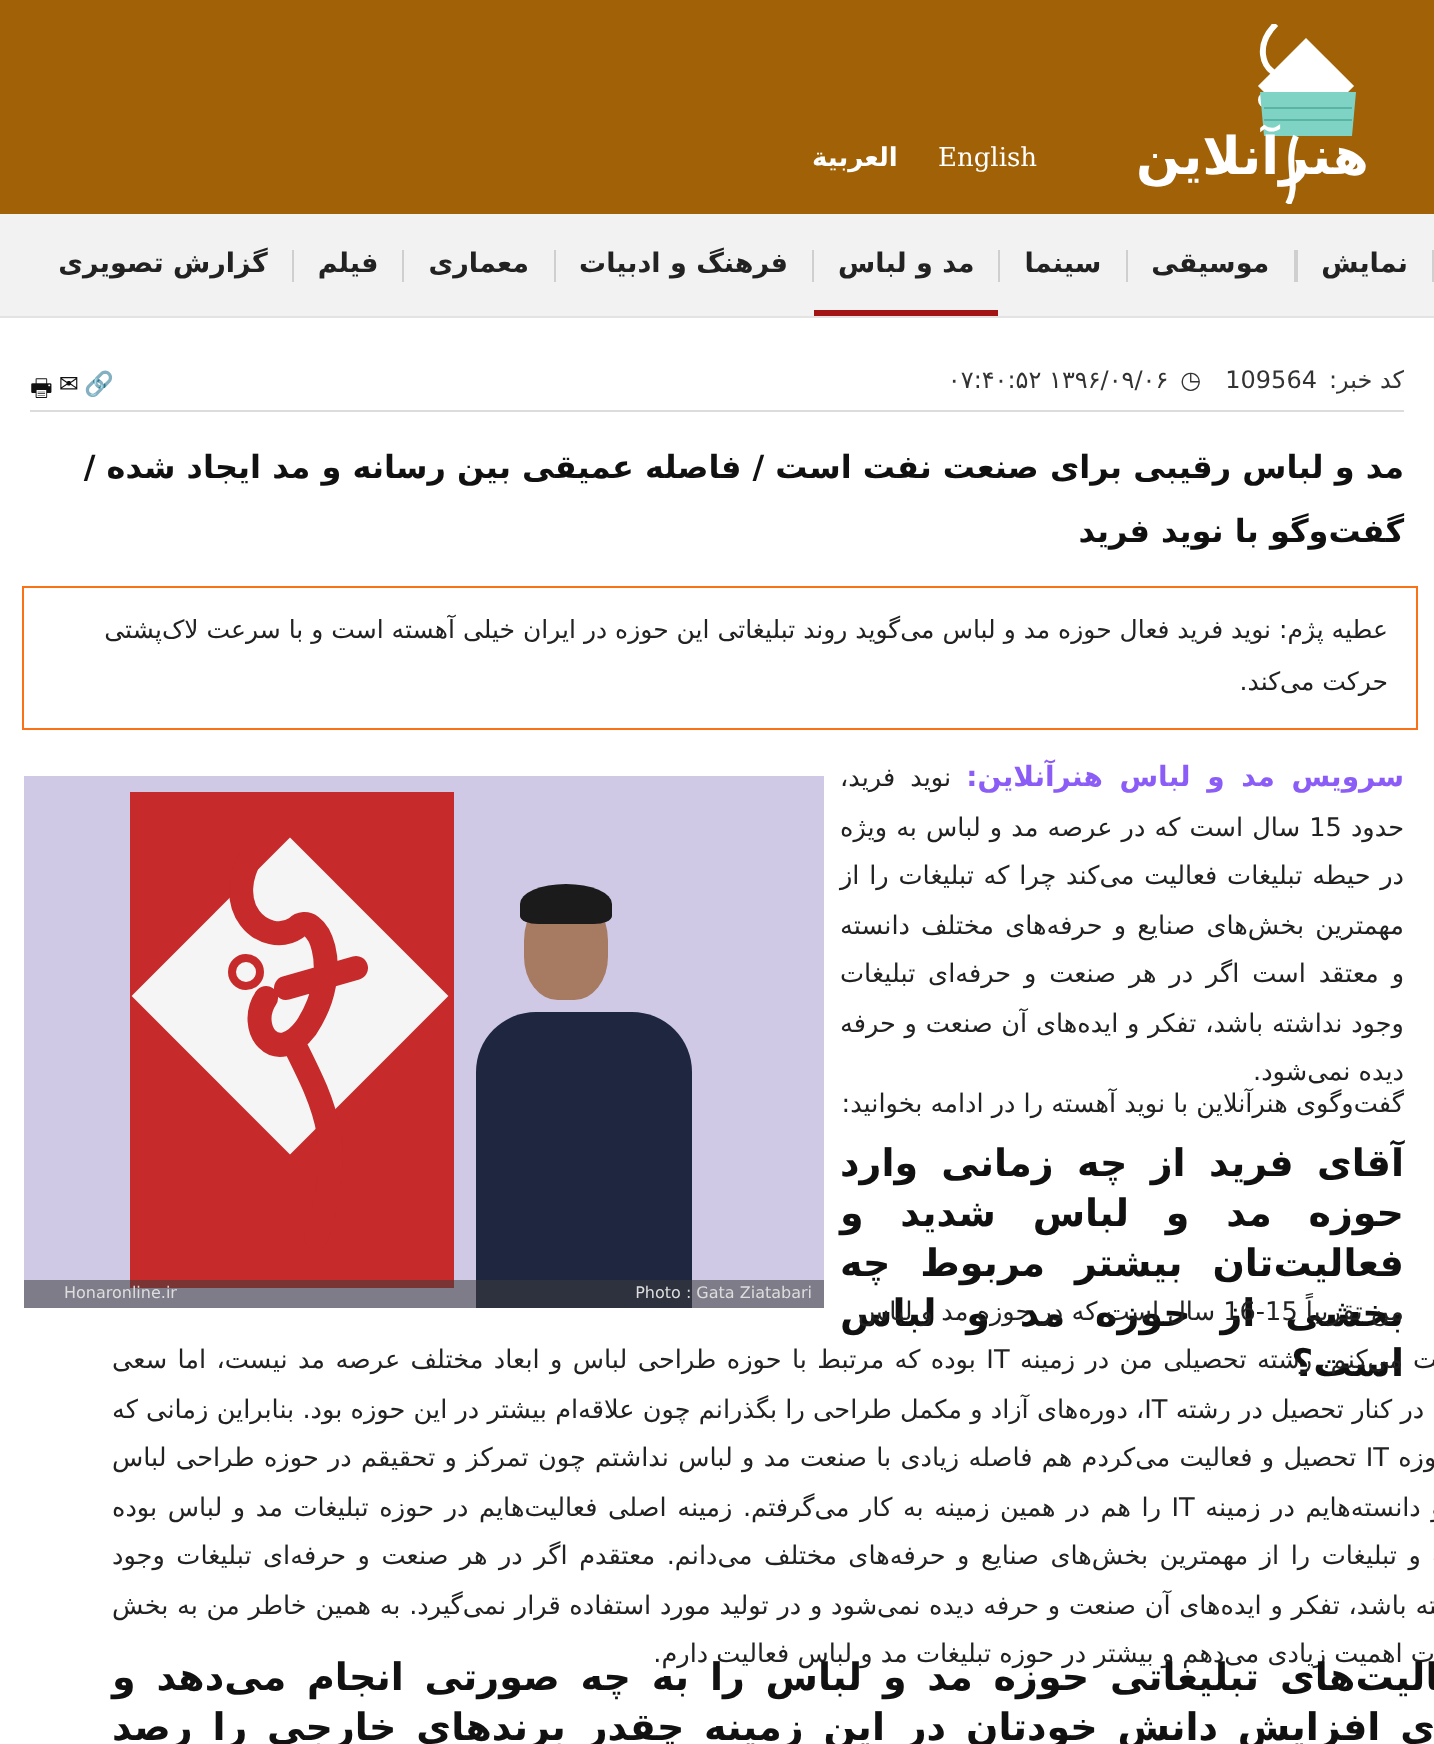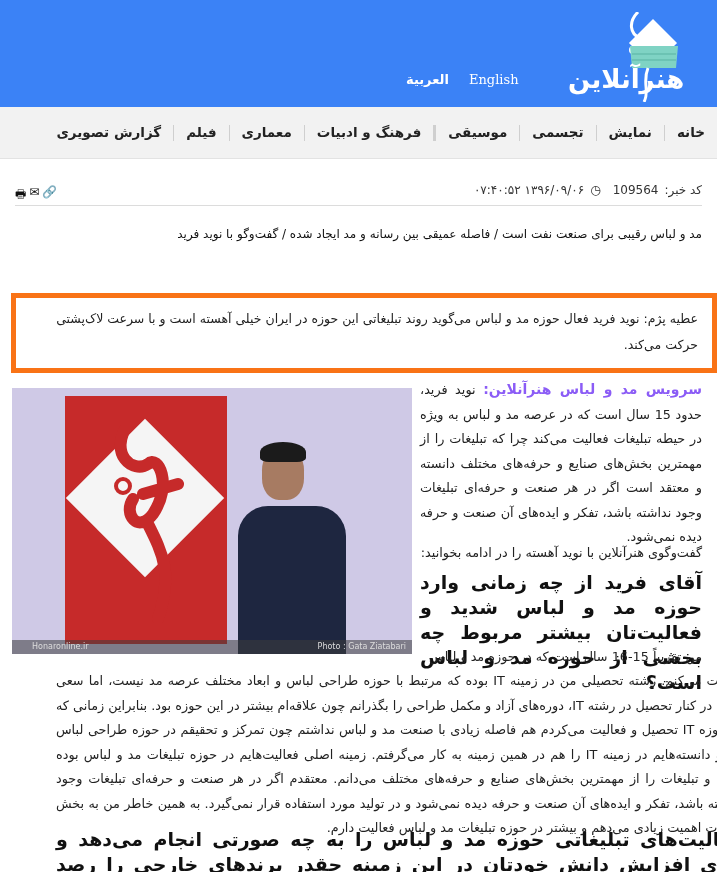--- a/index.html
+++ b/index.html
@@ -1,33 +1,33 @@
 <!DOCTYPE html>
 <html><head>
 <meta charset="utf-8">
 <style>
   html, body { margin:0; padding:0; }
   body { width:717px; height:872px; overflow:hidden; background:#ffffff; font-family:"DejaVu Sans", sans-serif; color:#222; position:relative; }
-  .header { position:absolute; left:0; top:0; width:717px; height:107px; background:#3b82f6; }
+  .header { position:absolute; left:0; top:0; width:717px; height:107px; background:#a16207; }
   .header .lang { position:absolute; top:72px; color:#fff; font-family:"DejaVu Serif", serif; font-size:13px; }
   .lang-ar { left:406px; font-weight:bold; font-family:"DejaVu Sans", sans-serif !important; }
   .lang-en { left:469px; }
   .logo { position:absolute; left:552px; top:12px; width:125px; height:90px;margin-left:16px; }
   .logo-text { position:absolute; left:0; top:52px; color:#fff; font-size:26px; font-weight:bold; direction:rtl; white-space:nowrap; }
   .nav { position:absolute; left:0; top:107px; width:717px; height:51px; background:#f2f2f2; border-bottom:1px solid #e3e3e3; overflow:hidden; }
   .nav-list { position:absolute; right:0; top:0; height:51px; direction:rtl; display:flex; align-items:center; white-space:nowrap; }
   .nav-item { font-size:13.5px; font-weight:bold; color:#222; padding:0 12px; height:51px; line-height:51px; position:relative; }
   .nav-item.active::after { content:""; position:absolute; left:0; right:0; bottom:0; height:3px; background:#a31515; }
   .nav-sep { width:1px; height:16px; background:#cfcfcf; }
   .meta { position:absolute; left:15px; top:183px; width:687px; height:22px; border-bottom:1px solid #dcdcdc; }
   .meta-right { position:absolute; right:0; top:0; direction:rtl; font-size:12px; color:#333; display:flex; gap:6px; align-items:center; }
   .meta-icons { position:absolute; left:0; top:2px; display:flex; gap:3px; }
   .meta-icons span { font-size:12px; color:#111; }
-  .title { position:absolute; left:15px; top:218px; width:687px; direction:rtl; font-size:12px; font-weight:normal; line-height:32px; color:#111; }
-  .lead { position:absolute; left:11px; top:293px; width:668px; padding:8px 14px 10px 14px; border:5px solid #f97316; direction:rtl; font-size:12.5px; line-height:26px; color:#222; }
+  .title { position:absolute; left:15px; top:218px; width:687px; direction:rtl; font-size:16px; font-weight:bold; line-height:32px; color:#111; }
+  .lead { position:absolute; left:11px; top:293px; width:668px; padding:8px 14px 10px 14px; border:1px solid #f97316; direction:rtl; font-size:12.5px; line-height:26px; color:#222; }
   .photo { position:absolute; left:12px; top:388px; width:400px; height:266px; background:#cfc9e6; overflow:hidden; }
   .sign { position:absolute; left:53px; top:8px; width:162px; height:248px; background:#c62a2a; }
   .diamond { position:absolute; left:24px; top:46px; width:112px; height:112px; background:#f5f5f5; transform:rotate(45deg); }
   .glyph { position:absolute; left:38px; top:28px; width:90px; height:200px; }
   .person-head { position:absolute; left:250px; top:58px; width:42px; height:54px; background:#a77b62; border-radius:45% 45% 40% 40%; }
   .person-hair { position:absolute; left:248px; top:54px; width:46px; height:20px; background:#1b1b1b; border-radius:50% 50% 20% 20%; }
   .person-body { position:absolute; left:226px; top:118px; width:108px; height:148px; background:#1e2640; border-radius:30px 30px 0 0; }
   .photo-bar { position:absolute; left:0; bottom:0; width:400px; height:14px; background:rgba(60,60,60,0.55); color:#ddd; font-size:8px; line-height:14px; }
   .pb-l { position:absolute; left:20px; }
   .pb-r { position:absolute; right:6px; }
@@ -51,29 +51,29 @@
       <path d="M62 34 L110 34 L108 56 L64 56 Z" fill="#7fd3c4"></path>
       <path d="M64 42 L108 42 M64 48 L108 48" stroke="#5bb3a3" stroke-width="1"></path>
       <path d="M80 56 C74 70 82 80 76 90" stroke="#fff" stroke-width="3" fill="none"></path>
     </svg>
     <span class="logo-text">هنرآنلاین</span>
   </div>
 </div>
 
 <div class="nav">
   <div class="nav-list">
-    <span class="nav-item">خانه</span>
     <span class="nav-sep"></span>
     <span class="nav-item">نمایش</span>
     <span class="nav-sep"></span>
-    <span class="nav-item">تجسمی</span>
     <span class="nav-sep"></span>
     <span class="nav-item">موسیقی</span>
     <span class="nav-sep"></span>
+    <span class="nav-item">سینما</span>
     <span class="nav-sep"></span>
+    <span class="nav-item active">مد و لباس</span>
     <span class="nav-sep"></span>
     <span class="nav-item">فرهنگ و ادبیات</span>
     <span class="nav-sep"></span>
     <span class="nav-item">معماری</span>
     <span class="nav-sep"></span>
     <span class="nav-item">فیلم</span>
     <span class="nav-sep"></span>
     <span class="nav-item">گزارش تصویری</span>
   </div>
 </div>

